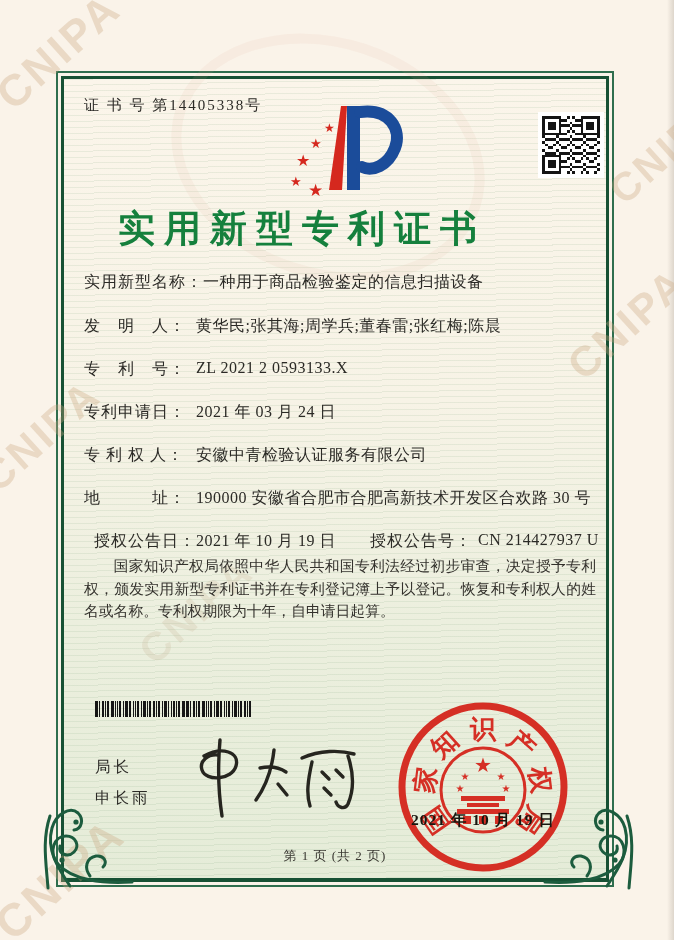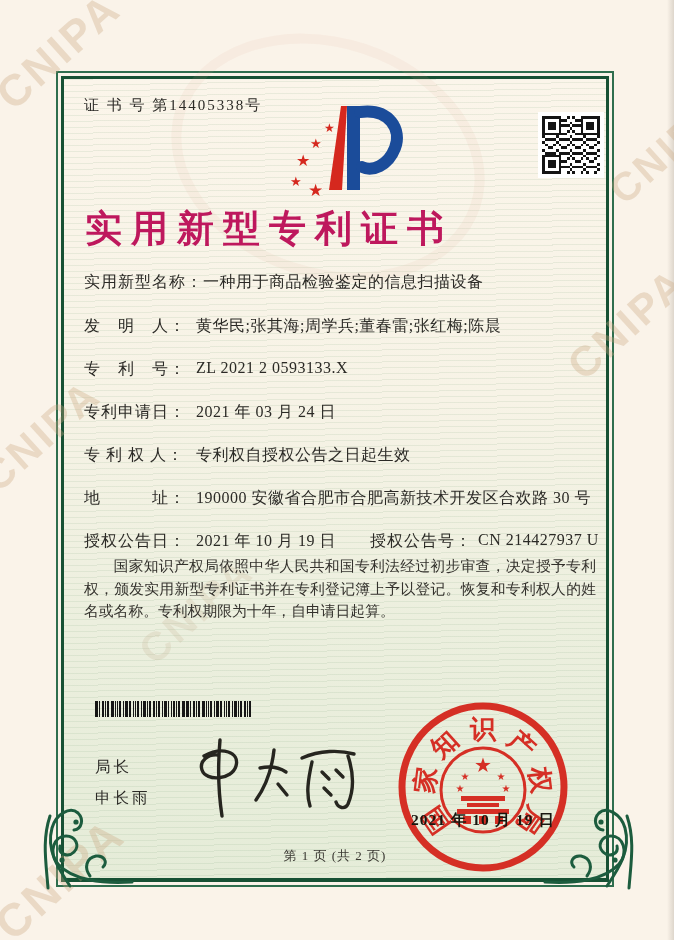--- a/index.html
+++ b/index.html
@@ -37,27 +37,27 @@
   
   .cert-no{position:absolute;left:84px;top:96px;font-size:15px;letter-spacing:2px;z-index:2;}
   .logo{position:absolute;left:278px;top:100px;z-index:2;}
   .qr{position:absolute;left:538px;top:112px;width:66px;height:66px;background:#fff;
     padding:4px;box-sizing:border-box;z-index:2;}
   .qr-grid{display:grid;grid-template-columns:repeat(21,1fr);grid-template-rows:repeat(21,1fr);
     width:58px;height:58px;}
   .qr-cell{background:transparent;}
   .qr-cell.on{background:#141414;}
   .title{position:absolute;left:0;top:204px;width:538px;text-align:center;
-    font-size:37px;font-weight:bold;letter-spacing:9px;color:#be185d;z-index:2;}
+    font-size:37px;font-weight:bold;letter-spacing:9px;color:#15803d;z-index:2;padding-left:33px;}
   .fields{position:absolute;left:84px;top:272px;width:512px;z-index:2;font-size:16px;}
   .field-row{position:absolute;left:0;display:flex;white-space:nowrap;}
   .flabel{display:inline-block;min-width:112px;letter-spacing:1px;}
   .fvalue{letter-spacing:0.5px;}
   .fr1{top:0px;}.fr2{top:44px;}.fr3{top:87px;}.fr4{top:130px;}
-  .fr5{top:173px;}.fr6{top:216px;}.fr7{top:259px;}
+  .fr5{top:173px;}.fr6{top:216px;}.fr7{top:259px;text-align:right;}
   .grant-col{margin-left:34px;display:flex;}
   .grant-col .flabel{min-width:0;margin-right:6px;}
   .paras{position:absolute;left:84px;top:555px;width:512px;z-index:2;
     font-size:14.8px;line-height:22.6px;text-align:justify;color:#33312c;}
   .paras p{margin:0;text-indent:2em;}
   .barcode{position:absolute;left:95px;top:701px;width:162px;height:16px;z-index:2;
     display:flex;align-items:stretch;}
   .barcode span{background:#161616;height:100%;}
   .barcode span.gap{background:transparent;}
   .signer{position:absolute;left:95px;top:757px;z-index:2;font-size:15.5px;letter-spacing:3px;}
@@ -583,21 +583,21 @@
     <div class="field-row fr3">
       <span class="flabel">专　利　号：</span>
       <span class="fvalue">ZL 2021 2 0593133.X</span>
     </div>
     <div class="field-row fr4">
       <span class="flabel">专利申请日：</span>
       <span class="fvalue">2021 年 03 月 24 日</span>
     </div>
     <div class="field-row fr5">
       <span class="flabel">专 利 权 人：</span>
-      <span class="fvalue">专利权自授权公告之日起生效</span>
+      <span class="fvalue">安徽中青检验认证服务有限公司</span>
     </div>
     <div class="field-row fr6">
       <span class="flabel">地　　　址：</span>
       <span class="fvalue">190000 安徽省合肥市合肥高新技术开发区合欢路 30 号</span>
     </div>
     <div class="field-row fr7">
       <span class="flabel">授权公告日：</span>
       <span class="fvalue">2021 年 10 月 19 日</span>
       <span class="grant-col">
         <span class="flabel">授权公告号：</span>

